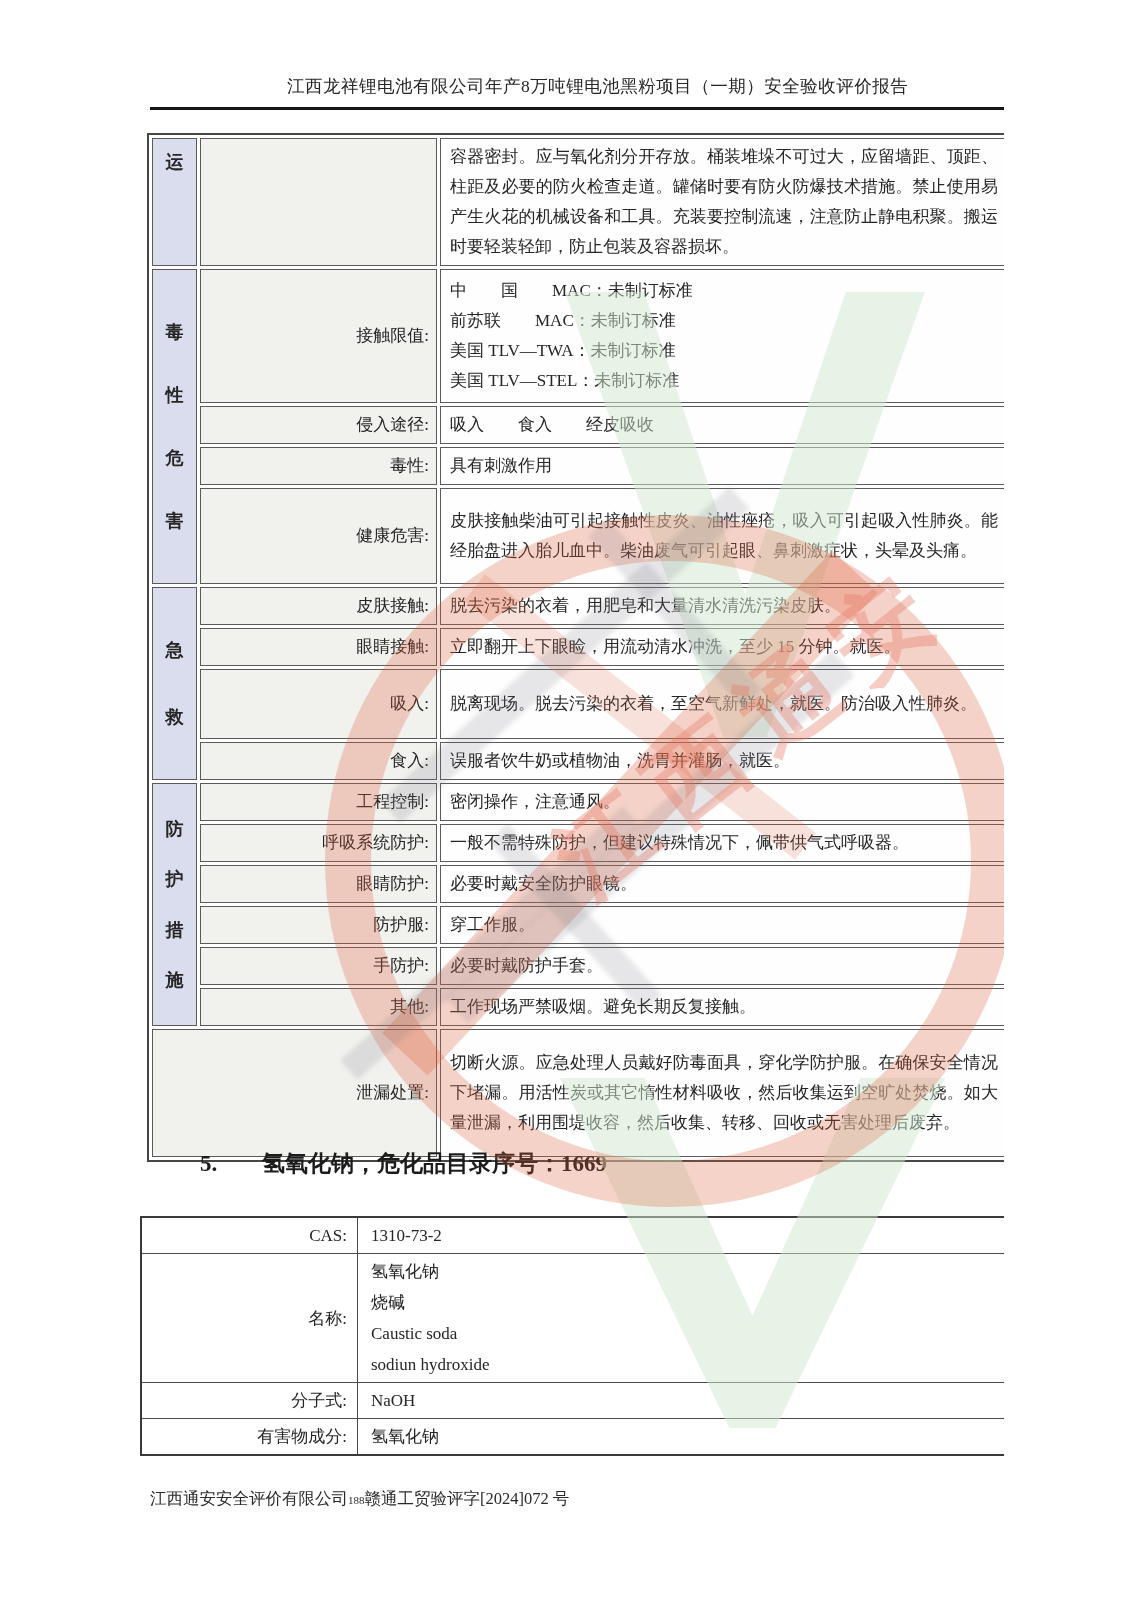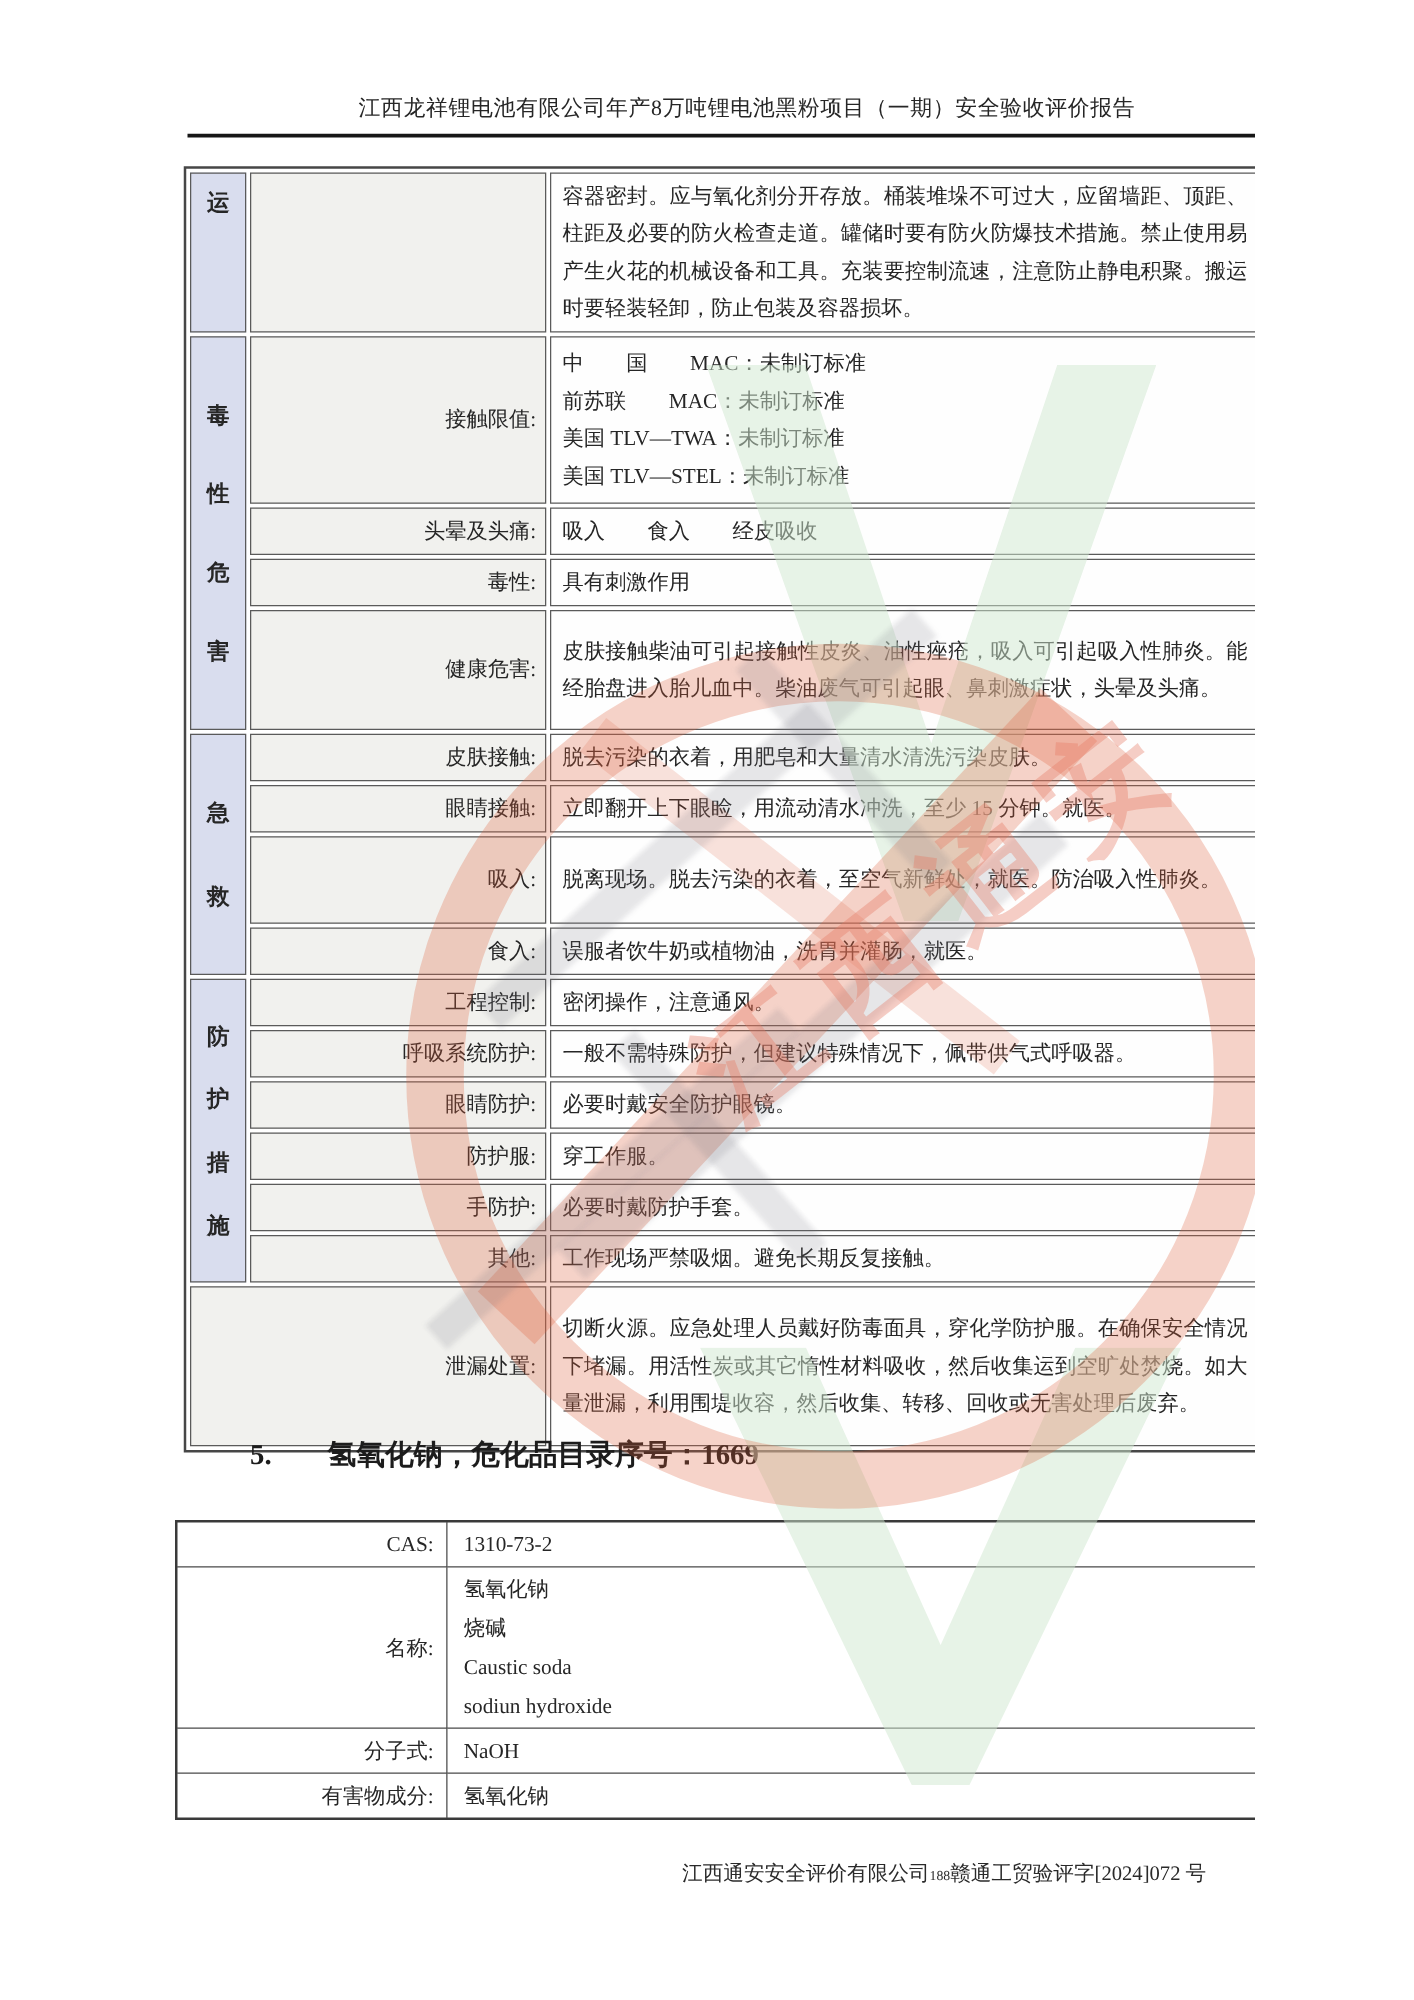--- a/index.html
+++ b/index.html
@@ -91,21 +91,21 @@
     border:1px solid #4a4a4a;font-size:17px;color:#262626;
     vertical-align:middle;
   }
   td.s-lbl{width:203px;text-align:right;padding:2px 10px 2px 2px;line-height:29px;}
   td.s-val{padding:2px 13px;line-height:31px;}
   tr.s-row td{height:31px;margin-left:44px;}
   tr.s-names td{height:122px;}
   
   .ftr{
     position:absolute;left:150px;top:1488px;width:815px;z-index:1;
-    display:flex;justify-content:flex-end;align-items:baseline;
+    display:flex;justify-content:flex-start;align-items:baseline;
     font-size:16.5px;color:#2a2a2a;
   }
   .ftr .pg{font-size:11px;}
 </style>
 </head>
 <body>
 
 <div class="page">
 
   <div class="hdr">江西龙祥锂电池有限公司年产8万吨锂电池黑粉项目（一期）安全验收评价报告</div>
@@ -133,21 +133,21 @@
       </td>
       <td class="lbl">接触限值:</td>
       <td class="cnt">
         <div class="line">中　　国　　MAC：未制订标准</div>
         <div class="line">前苏联　　MAC：未制订标准</div>
         <div class="line">美国 TLV—TWA：未制订标准</div>
         <div class="line">美国 TLV—STEL：未制订标准</div>
       </td>
     </tr>
     <tr class="r-s">
-      <td class="lbl">头晕及头痛:</td>
+      <td class="lbl">侵入途径:</td>
       <td class="cnt">吸入　　食入　　经皮吸收</td>
     </tr>
     <tr class="r-s">
       <td class="lbl">毒性:</td>
       <td class="cnt">具有刺激作用</td>
     </tr>
     <tr class="r-health">
       <td class="lbl">健康危害:</td>
       <td class="cnt">皮肤接触柴油可引起接触性皮炎、油性痤疮，吸入可引起吸入性肺炎。能经胎盘进入胎儿血中。柴油废气可引起眼、鼻刺激症状，头晕及头痛。</td>
     </tr>

